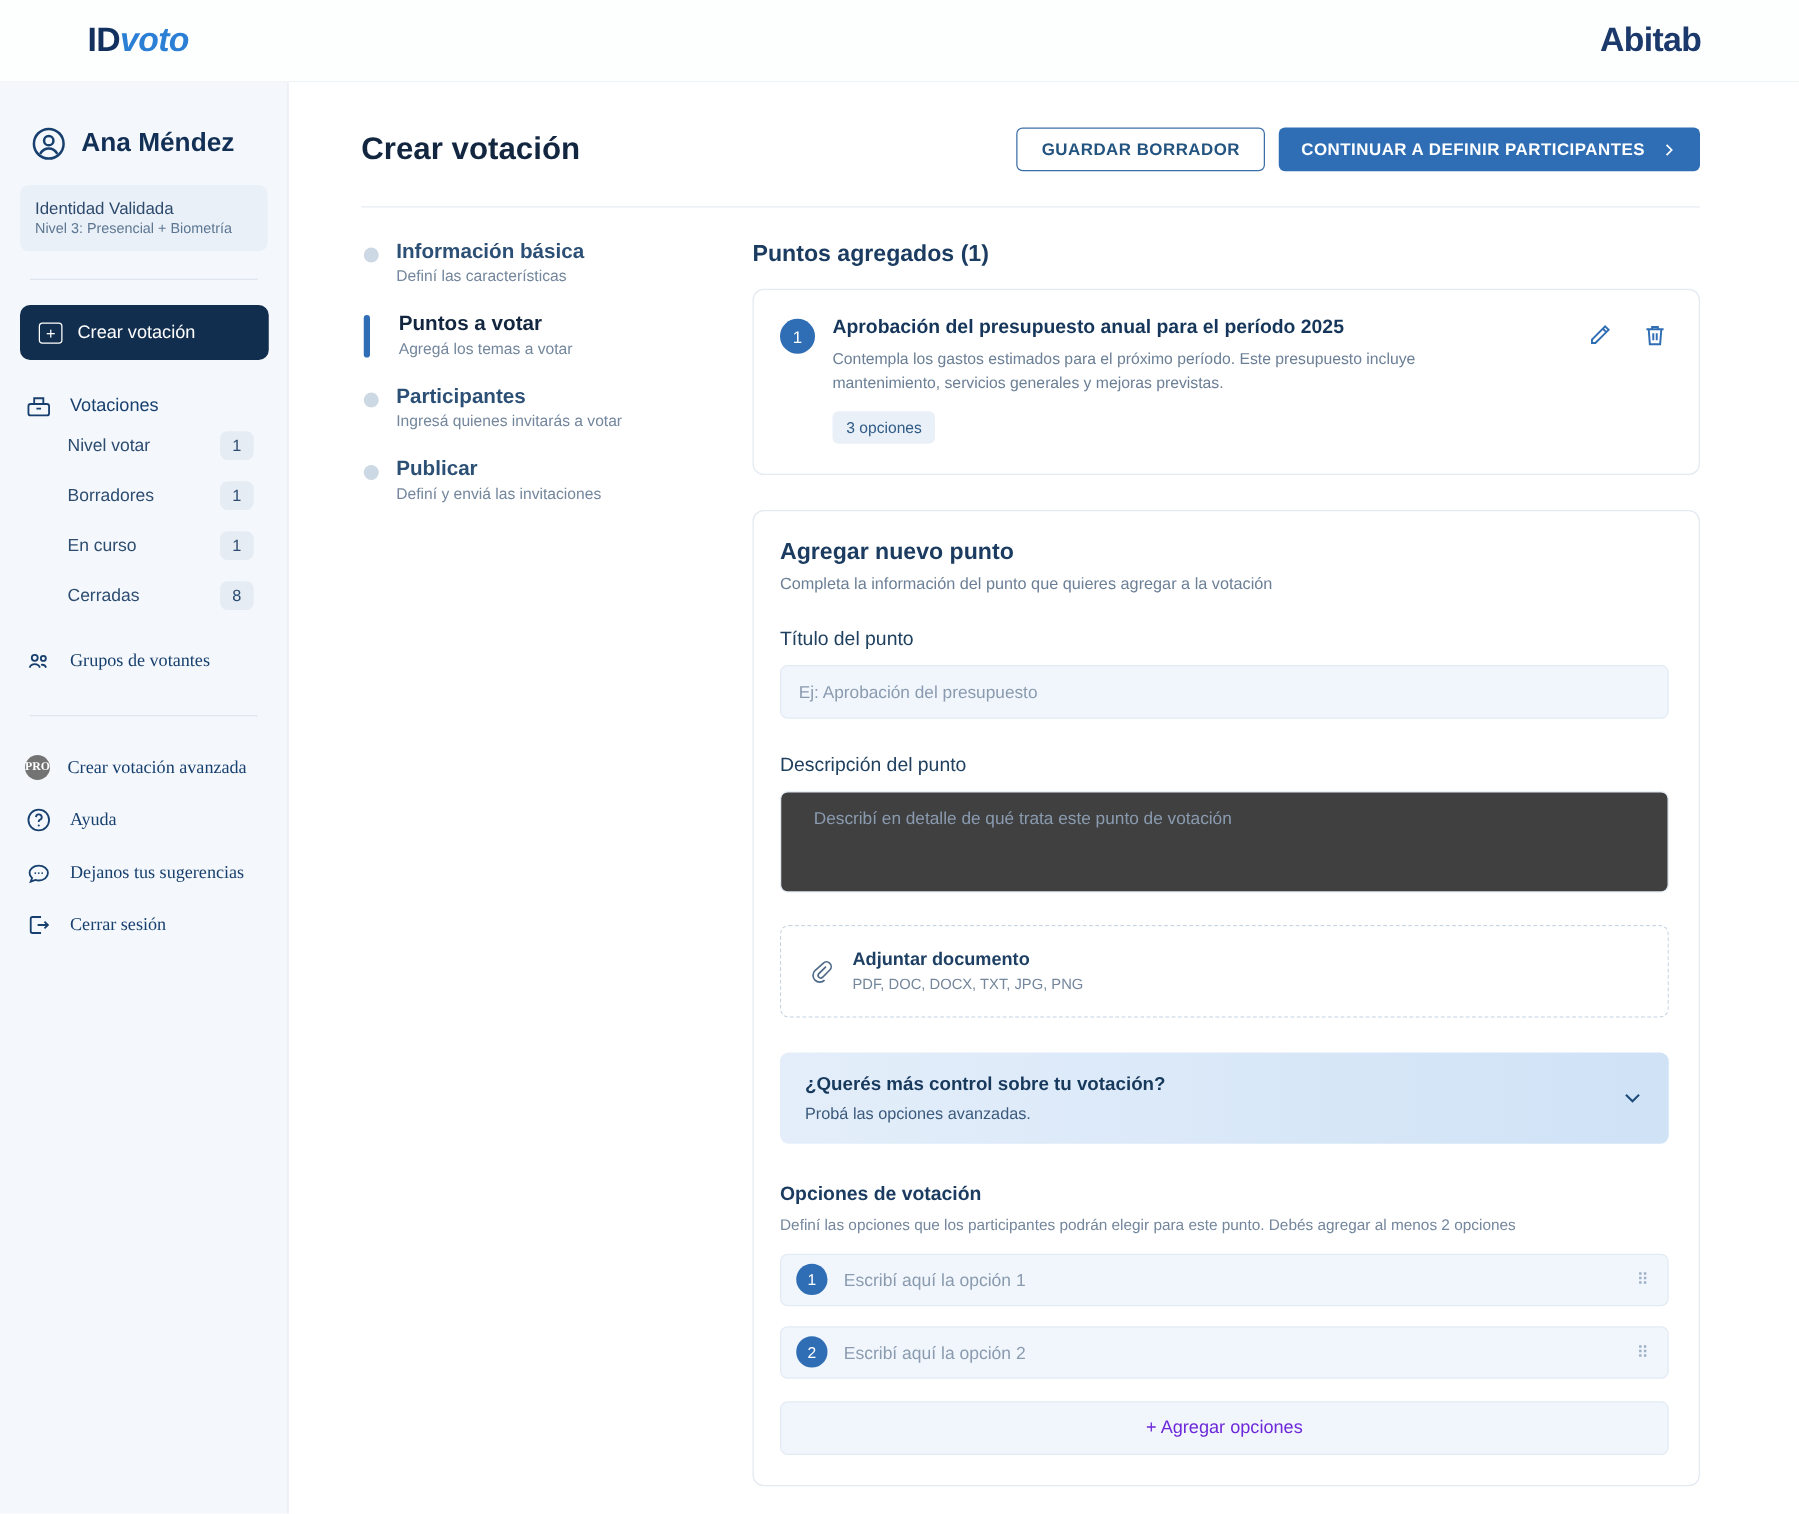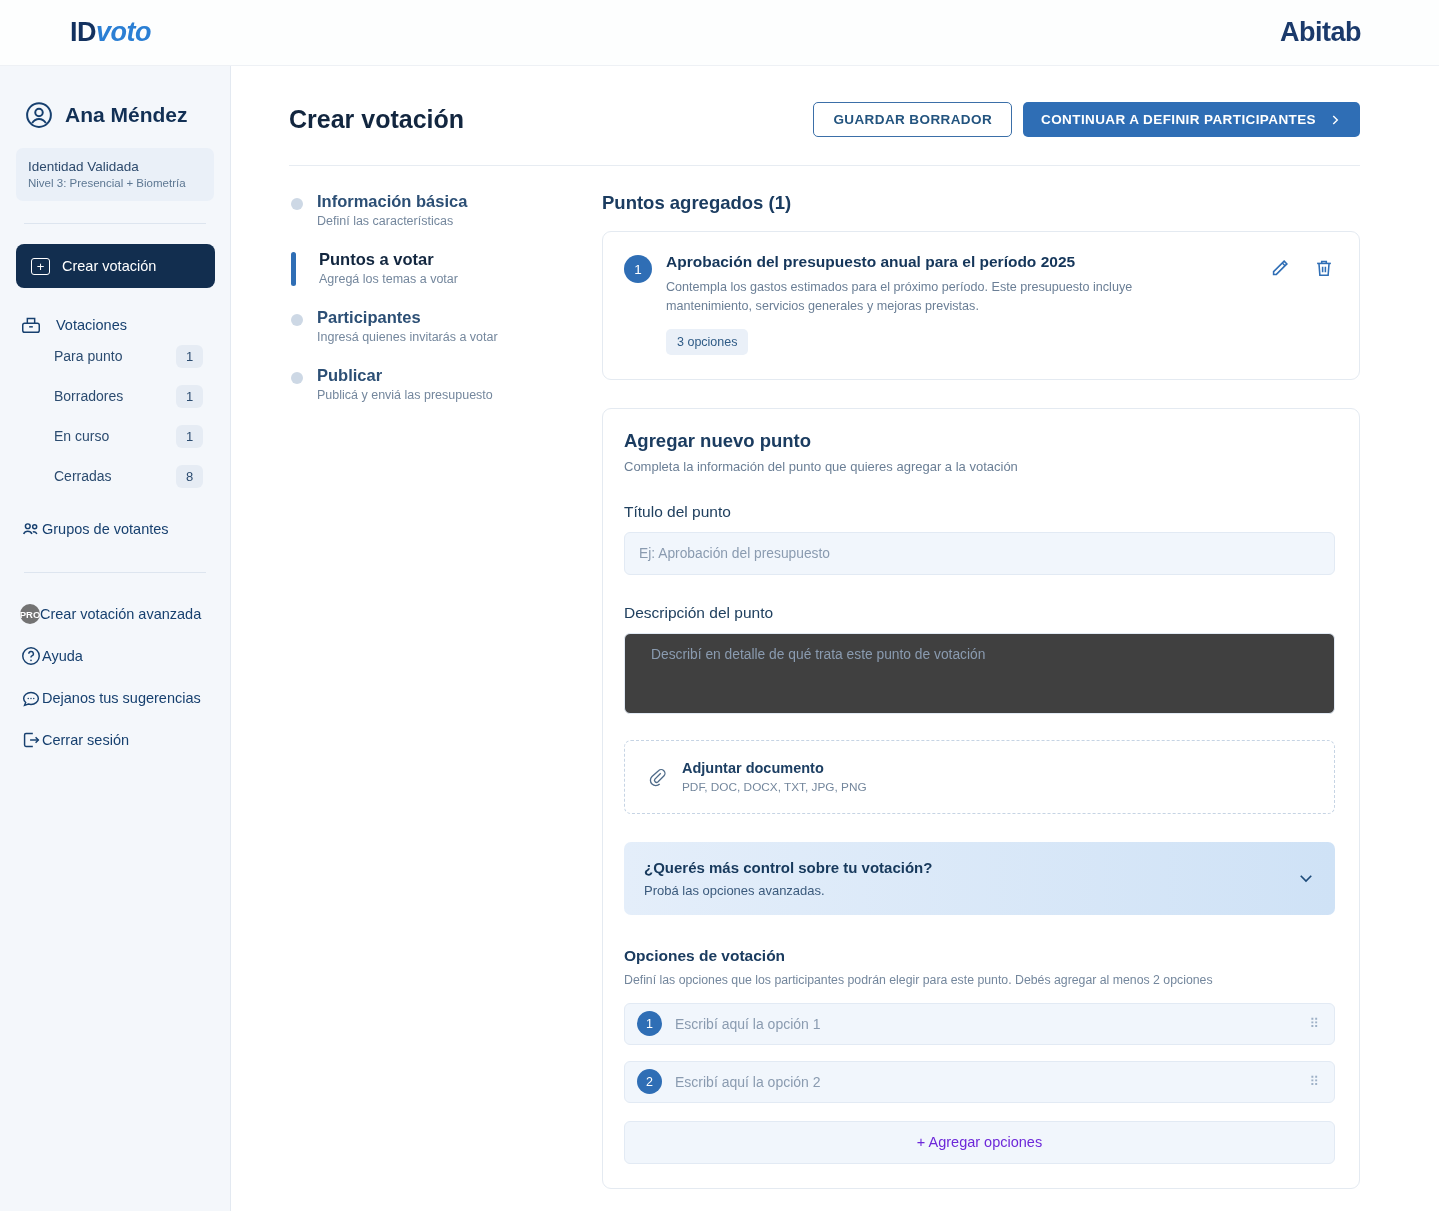--- a/index.html
+++ b/index.html
@@ -74,22 +74,22 @@
     padding: 0 11px 0 38px; height: 40px; font-size: 14px; color: #2c4c70;
     cursor: pointer;
   }
   .badge {
     min-width: 27px; height: 23px; border-radius: 6px; background: #e6ecf4;
     color: #2c4c70; font-size: 13px; display: flex; align-items: center;
     justify-content: center; padding: 0 7px;
   }
 
   .nav-simple {
-    display: flex; align-items: center; padding-left: 4px;
-    height: 42px; font-size: 14.5px; color: #17406f; cursor: pointer;
+    display: flex; align-items: center; gap: 14px; padding-left: 4px;
+    height: 42px; font-size: 14.5px; color: #17406f; cursor: pointer; font-family: Liberation Serif, serif;
   }
   .nav-simple .ic { width: 22px; height: 22px; color: #17406f; flex: none; }
   .pro-pill {
     width: 20px; height: 20px; border-radius: 10px; background: #737373;
     color: #fff; font-size: 9.5px; font-weight: bold;
     display: flex; align-items: center; justify-content: center; flex: none;
   }
 
   
   .main { position: absolute; top: 66px; left: 231px; right: 0; bottom: 0; background: #fff; }
@@ -249,21 +249,21 @@
       <div class="nav-head">
         <svg class="ic" viewBox="0 0 24 24" fill="none" stroke="currentColor" stroke-width="1.6">
           <rect x="3" y="10" width="18" height="10" rx="2"></rect>
           <path d="M8 10V5h8v5"></path>
             <path d="M10 14h4"></path>
         </svg>
         <span>Votaciones</span>
       </div>
 
       <div class="nav-sub">
-        <span>Para punto</span>
+        <span>Nivel votar</span>
         <span class="badge">1</span>
       </div>
       <div class="nav-sub">
         <span>Borradores</span>
         <span class="badge">1</span>
       </div>
       <div class="nav-sub">
         <span>En curso</span>
         <span class="badge">1</span>
       </div>
@@ -356,21 +356,21 @@
           <div class="dot"></div>
           <div>
             <div class="st-title">Participantes</div>
             <div class="st-sub">Ingresá quienes invitarás a votar</div>
           </div>
         </div>
         <div class="step">
           <div class="dot"></div>
           <div>
             <div class="st-title">Publicar</div>
-            <div class="st-sub">Publicá y enviá las presupuesto</div>
+            <div class="st-sub">Definí y enviá las invitaciones</div>
           </div>
         </div>
       </div>
 
       <div class="col">
 
         <div class="section-title">Puntos agregados (1)</div>
 
         <div class="card">
           <div class="point-row">

